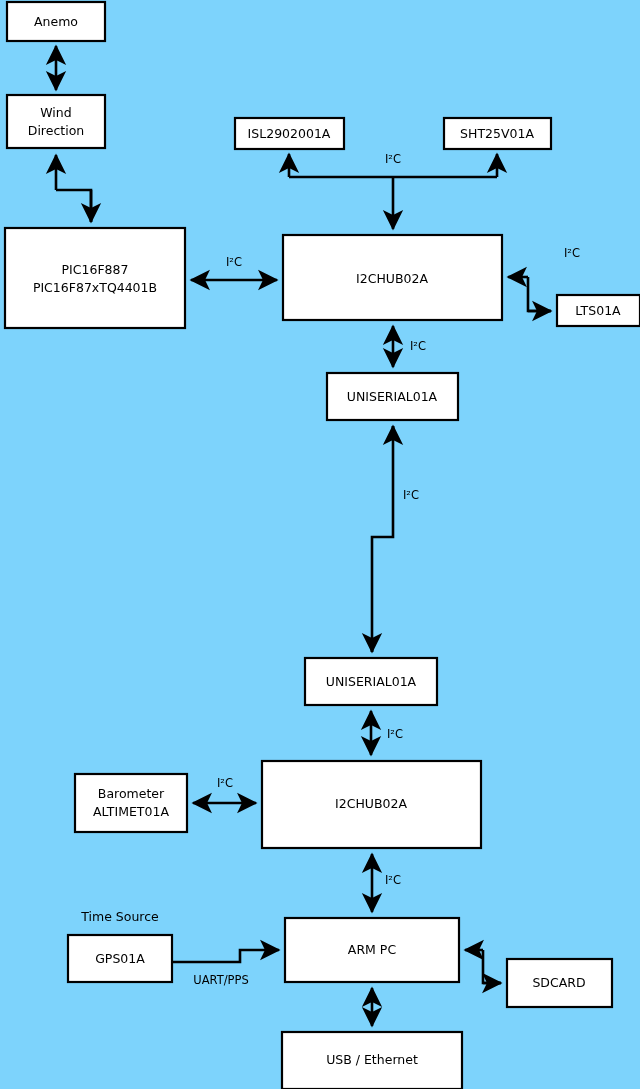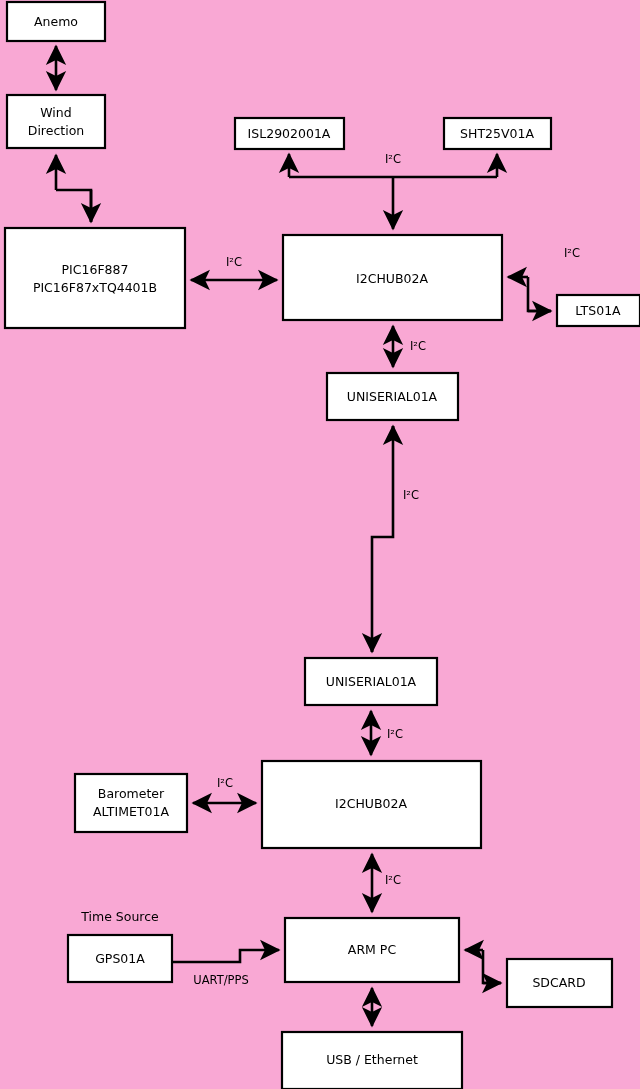--- a/index.html
+++ b/index.html
@@ -10,21 +10,21 @@
   body {
     width: 640px;
     height: 1089px;
     font-family: "DejaVu Sans", "Liberation Sans", sans-serif;
     overflow: hidden;
   }
   #diagram-root {
     position: relative;
     width: 640px;
     height: 1089px;
-    background: #f9a8d4;
+    background: #7dd3fc;
   }
   svg.diagram-canvas {
     position: absolute;
     top: 0;
     left: 0;
     width: 640px;
     height: 1089px;
     display: block;
   }
   .node-box {

